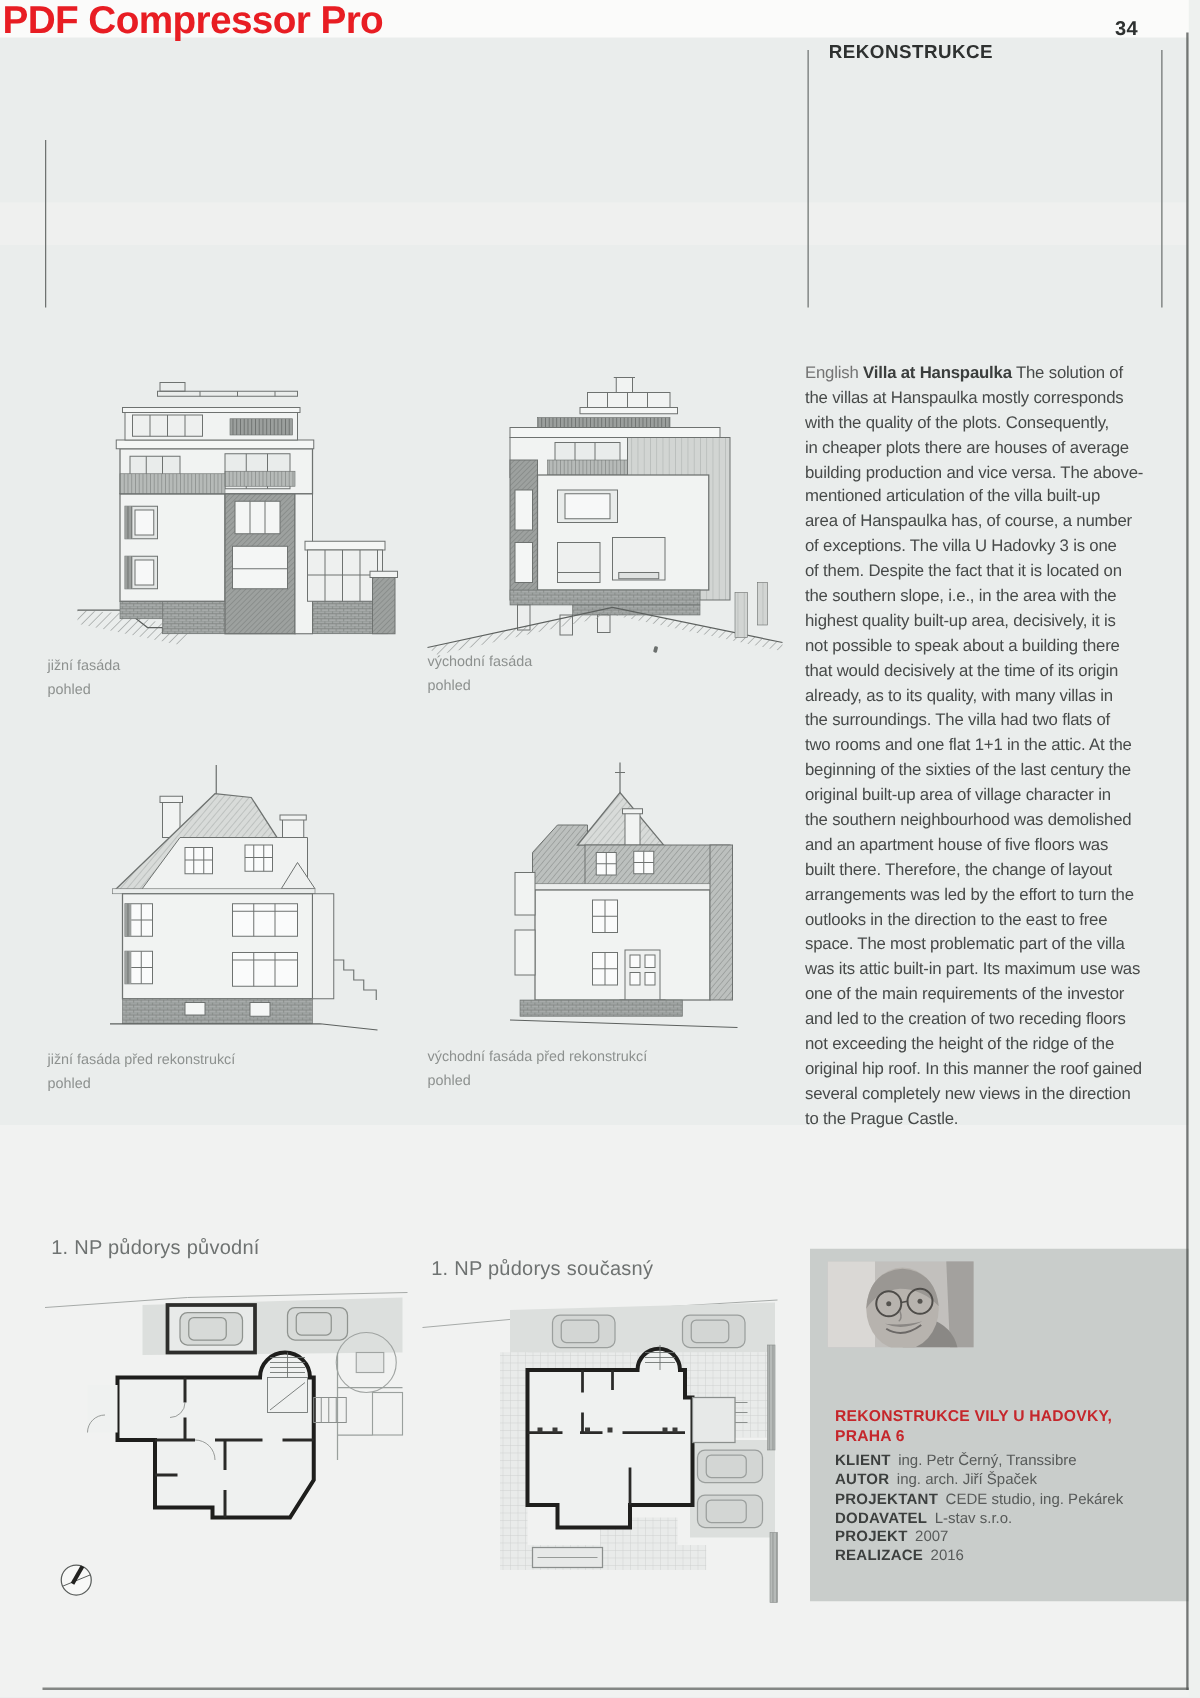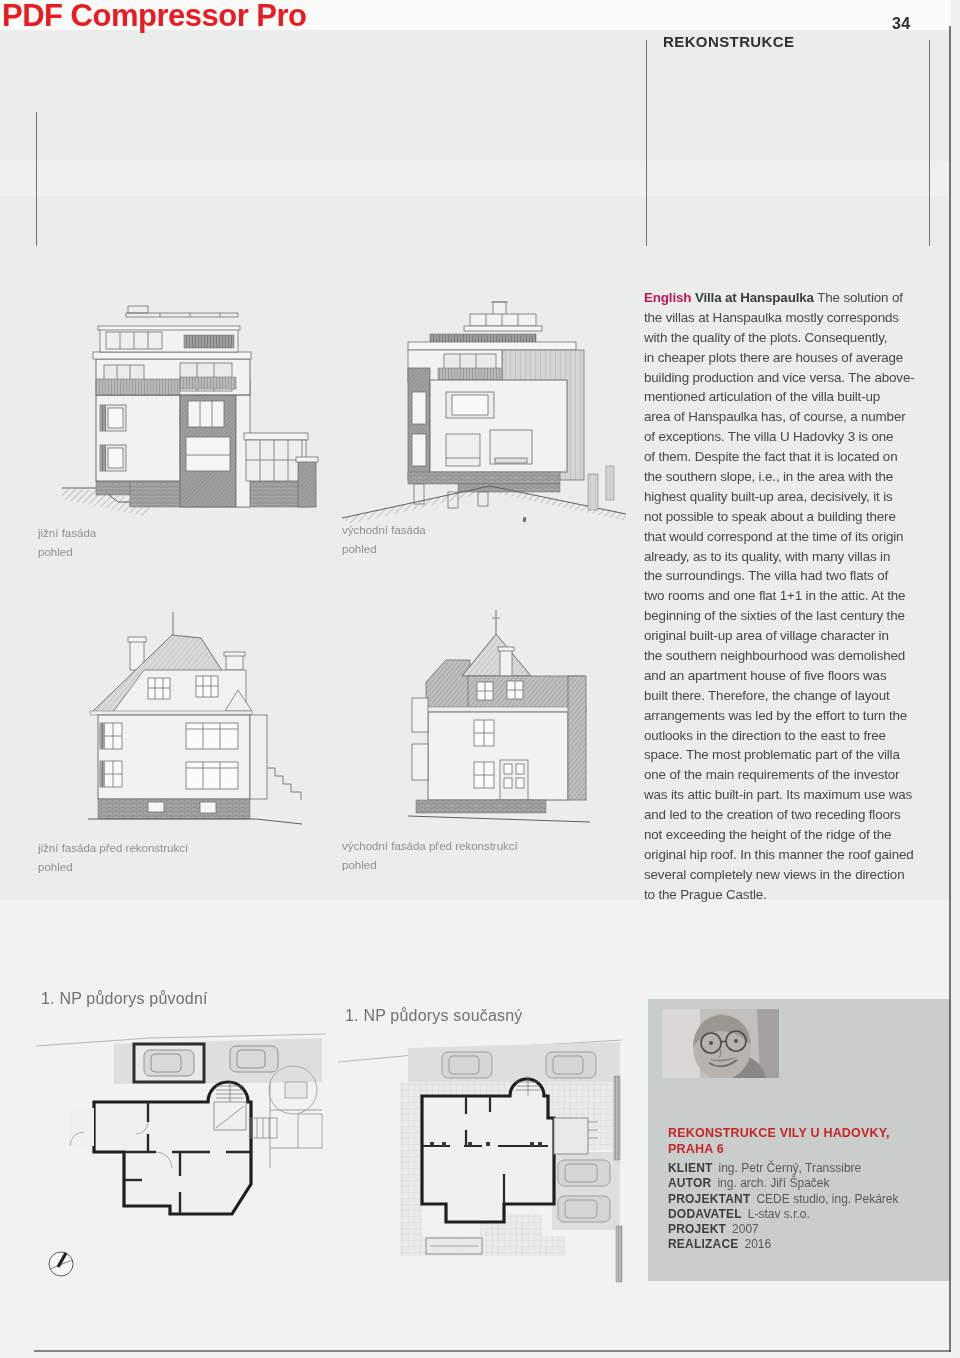--- a/index.html
+++ b/index.html
@@ -7,21 +7,21 @@
        background:#eaedec;font-family:"Liberation Sans", sans-serif;}
   .abs{position:absolute;}
   .band{position:absolute;left:0;width:960px;pointer-events:none;}
   .rule{position:absolute;width:1.4px;background:#6f7371;}
   .watermark{font-weight:bold;font-size:31px;letter-spacing:-0.5px;color:#e81d23;}
   .hdr{font-weight:bold;font-size:15px;color:#2e3130;letter-spacing:0.4px;}
   .figlabel{font-size:11.5px;color:#8d918f;line-height:18.5px;}
   .planlabel{font-size:16px;color:#6e7271;letter-spacing:0.2px;}
   .article{font-size:13.4px;letter-spacing:-0.15px;color:#474a49;}
   .article .tline{white-space:nowrap;height:19.9px;line-height:19.9px;}
-  .red{color:#be185d;font-weight:bold;}
+  .red{color:#737373;font-weight:normal;}
   .btxt{color:#3b3e3d;font-weight:bold;}
   .infobox{background:#c9cdcb;}
   .boxtitle{font-size:12.5px;font-weight:bold;color:#c5262b;line-height:16px;letter-spacing:0.2px;}
   .rows .row{height:15.3px;line-height:15.3px;font-size:12px;color:#4a4d4c;white-space:nowrap;}
   .rows .lbl{font-weight:bold;color:#3c3f3e;margin-right:6px;letter-spacing:0.2px;}
   .rows .val{color:#575a59;}
   svg{display:block;}
   .speck{position:absolute;width:2.5px;height:5px;background:#6b6f6d;border-radius:1px;transform:rotate(14deg);}
 </style>
 </head>
@@ -310,34 +310,34 @@
       <div class="tline">with the quality of the plots. Consequently,</div>
       <div class="tline">in cheaper plots there are houses of average</div>
       <div class="tline">building production and vice versa. The above-</div>
       <div class="tline">mentioned articulation of the villa built-up</div>
       <div class="tline">area of Hanspaulka has, of course, a number</div>
       <div class="tline">of exceptions. The villa U Hadovky 3 is one</div>
       <div class="tline">of them. Despite the fact that it is located on</div>
       <div class="tline">the southern slope, i.e., in the area with the</div>
       <div class="tline">highest quality built-up area, decisively, it is</div>
       <div class="tline">not possible to speak about a building there</div>
-      <div class="tline">that would correspond at the time of its origin</div>
+      <div class="tline">that would decisively at the time of its origin</div>
       <div class="tline">already, as to its quality, with many villas in</div>
       <div class="tline">the surroundings. The villa had two flats of</div>
       <div class="tline">two rooms and one flat 1+1 in the attic. At the</div>
       <div class="tline">beginning of the sixties of the last century the</div>
       <div class="tline">original built-up area of village character in</div>
       <div class="tline">the southern neighbourhood was demolished</div>
       <div class="tline">and an apartment house of five floors was</div>
       <div class="tline">built there. Therefore, the change of layout</div>
       <div class="tline">arrangements was led by the effort to turn the</div>
       <div class="tline">outlooks in the direction to the east to free</div>
       <div class="tline">space. The most problematic part of the villa</div>
+      <div class="tline">was its attic built-in part. Its maximum use was</div>
       <div class="tline">one of the main requirements of the investor</div>
-      <div class="tline">was its attic built-in part. Its maximum use was</div>
       <div class="tline">and led to the creation of two receding floors</div>
       <div class="tline">not exceeding the height of the ridge of the</div>
       <div class="tline">original hip roof. In this manner the roof gained</div>
       <div class="tline">several completely new views in the direction</div>
       <div class="tline">to the Prague Castle.</div>
     </div>
 </div>
 
 <div class="abs planlabel" style="left:41px;top:990px;">1. NP  půdorys původní</div>
 <div class="abs planlabel" style="left:345px;top:987px;margin-top:20px;">1. NP  půdorys současný</div>

